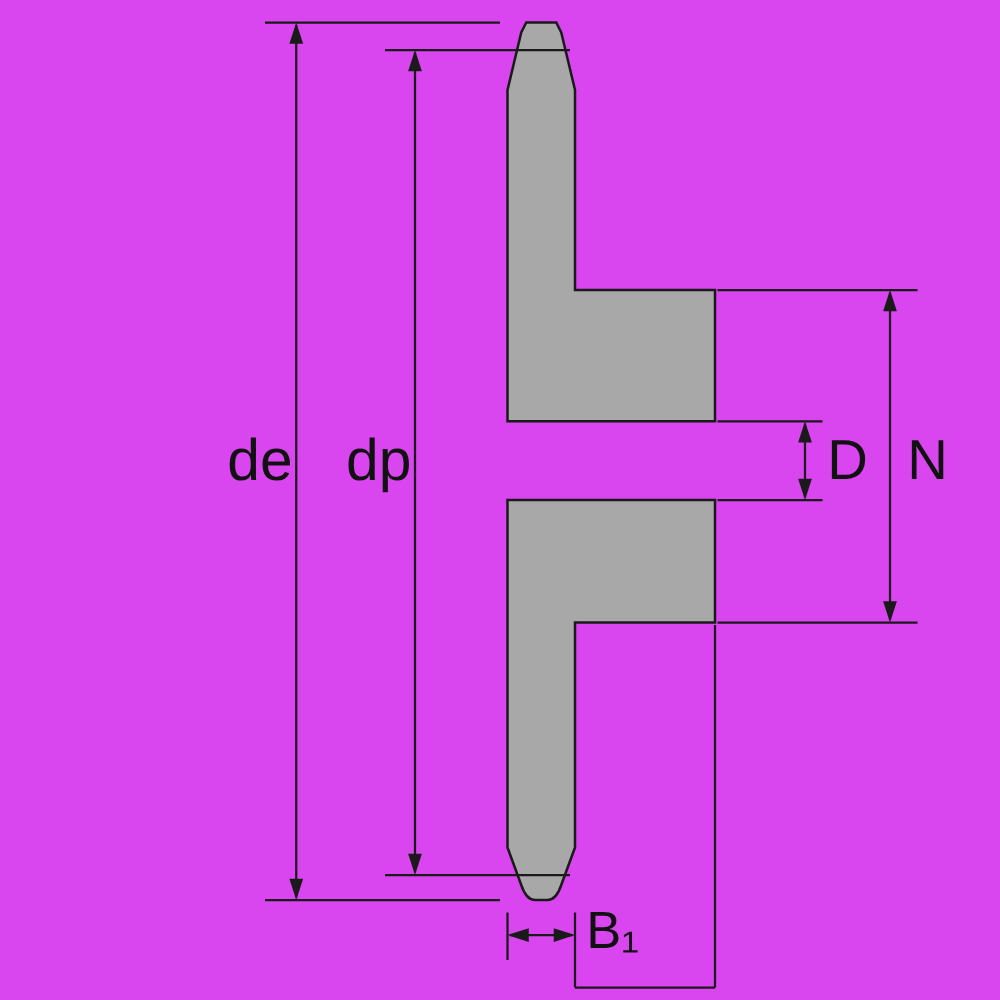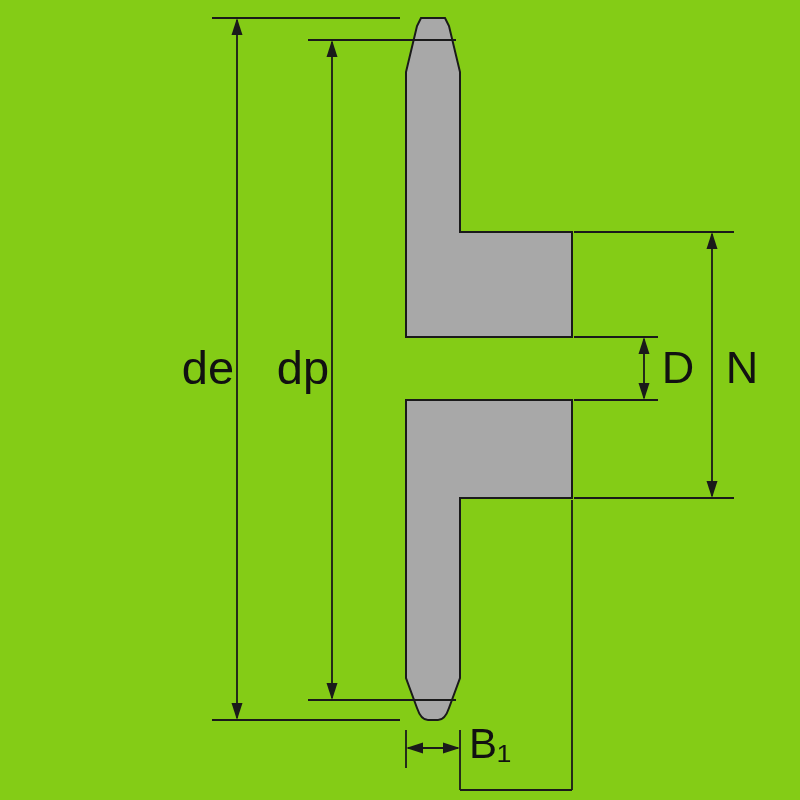--- a/index.html
+++ b/index.html
@@ -7,21 +7,21 @@
     padding: 0;
     width: 800px;
     height: 800px;
     background: #ffffff;
     overflow: hidden;
   }
   .stage {
     position: relative;
     width: 800px;
     height: 800px;
-    background: #84cc16;
+    background: #d946ef;
   }
   svg { display: block; }
   .body-shape {
     stroke: #1a1a1a;
     stroke-width: 2;
     stroke-linejoin: miter;
   }
   .dim-line {
     stroke: #1a1a1a;
     stroke-width: 1.8;

